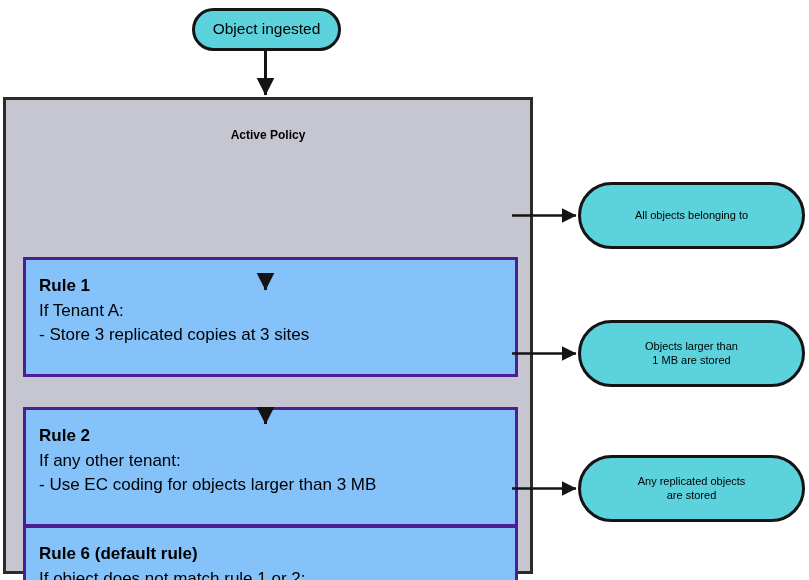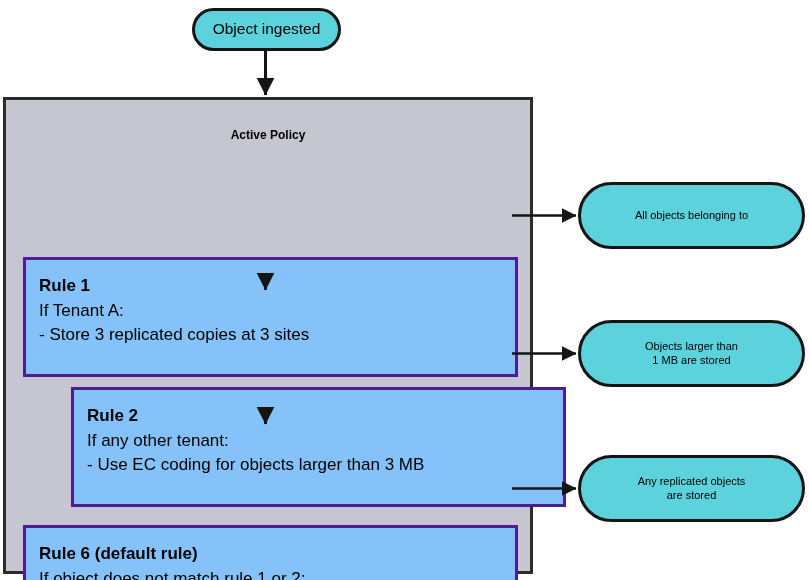--- a/index.html
+++ b/index.html
@@ -84,21 +84,21 @@
     width: 495px;
     height: 120px;
     background: #85c2fa;
     border: 3px solid #4c1d95;
     padding: 14px 0 0 13px;
     color: #000000;
     font-size: 17px;
     line-height: 1.45;
   }
   #rule-box-0 { top: 157px; }
-  #rule-box-1 { top: 287px; margin-left: 48px; }
+  #rule-box-1 { top: 307px; }
   #rule-box-2 { top: 425px; }
   .rule-title {
     font-weight: bold;
     display: block;
   }
   .rule-line {
     display: block;
   }
 
   

